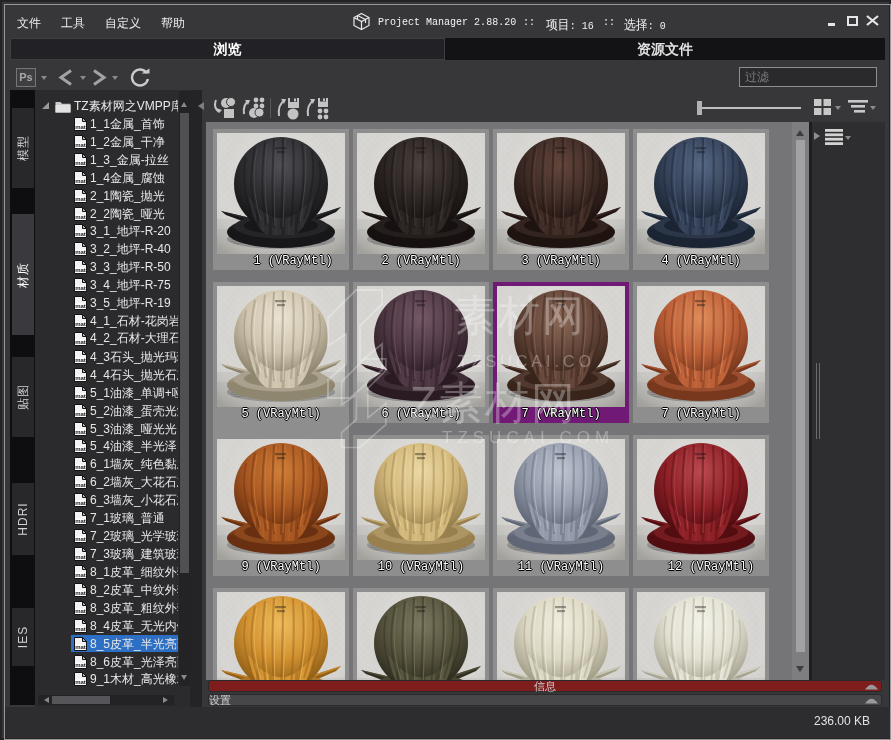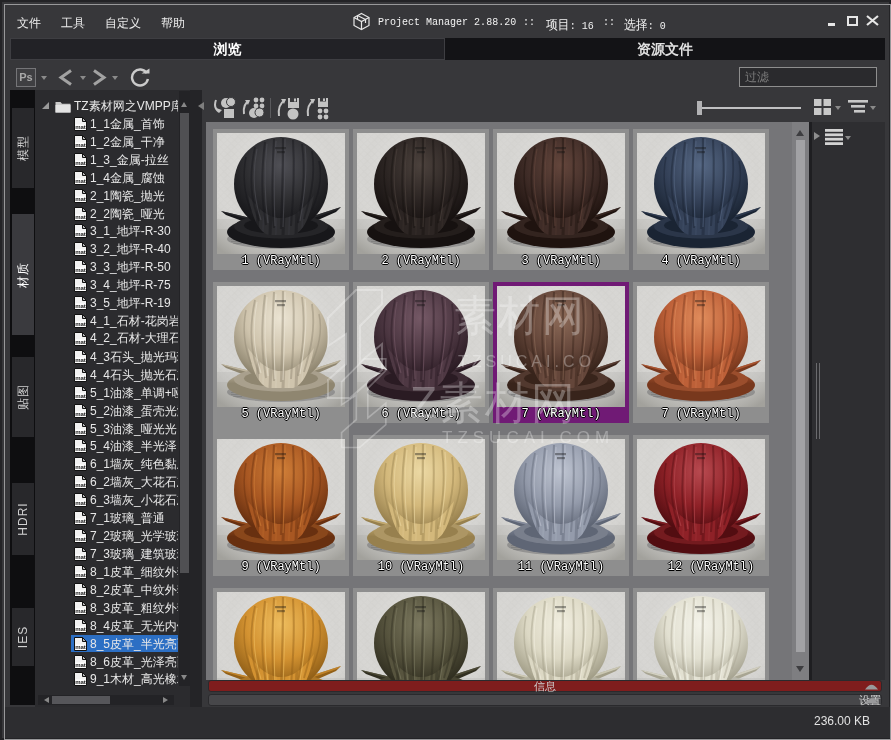--- a/index.html
+++ b/index.html
@@ -121,21 +121,21 @@
             <rect x="2.5" y="8.5" width="10" height="5.5" fill="#ffffff"></rect>
             <text x="7.5" y="13.2" font-size="6" font-family="Liberation Sans" font-weight="bold" fill="#1a1a1a" text-anchor="middle">mat</text>
           </svg></div>
         <div class="trow" style="left:88px;top:204px;">2_2陶瓷_哑光</div>
         <div style="position:absolute;left:71px;top:221px;"><svg width="15" height="16" viewBox="0 0 15 16">
             <path d="M1.5,1.5 h8 l4,4 v9 h-12 z" fill="#f2f2f2" stroke="#111" stroke-width="1"></path>
             <path d="M9.5,1.5 l4,4 h-4 z" fill="#b9b9b9" stroke="#111" stroke-width="1"></path>
             <rect x="2.5" y="8.5" width="10" height="5.5" fill="#ffffff"></rect>
             <text x="7.5" y="13.2" font-size="6" font-family="Liberation Sans" font-weight="bold" fill="#1a1a1a" text-anchor="middle">mat</text>
           </svg></div>
-        <div class="trow" style="left:88px;top:221px;">3_1_地坪-R-30</div>
+        <div class="trow" style="left:88px;top:221px;">3_1_地坪-R-20</div>
         <div style="position:absolute;left:71px;top:239px;"><svg width="15" height="16" viewBox="0 0 15 16">
             <path d="M1.5,1.5 h8 l4,4 v9 h-12 z" fill="#f2f2f2" stroke="#111" stroke-width="1"></path>
             <path d="M9.5,1.5 l4,4 h-4 z" fill="#b9b9b9" stroke="#111" stroke-width="1"></path>
             <rect x="2.5" y="8.5" width="10" height="5.5" fill="#ffffff"></rect>
             <text x="7.5" y="13.2" font-size="6" font-family="Liberation Sans" font-weight="bold" fill="#1a1a1a" text-anchor="middle">mat</text>
           </svg></div>
         <div class="trow" style="left:88px;top:239px;">3_2_地坪-R-40</div>
         <div style="position:absolute;left:71px;top:257px;"><svg width="15" height="16" viewBox="0 0 15 16">
             <path d="M1.5,1.5 h8 l4,4 v9 h-12 z" fill="#f2f2f2" stroke="#111" stroke-width="1"></path>
             <path d="M9.5,1.5 l4,4 h-4 z" fill="#b9b9b9" stroke="#111" stroke-width="1"></path>
@@ -453,21 +453,21 @@
 <path d="M50,11 C47,40 48,68 51,90" stroke="#505056" stroke-width="1.1" fill="none" opacity="0.6"></path>
               <path d="M68,6 C68,38 67,70 66,94" stroke="#505056" stroke-width="1.1" fill="none" opacity="0.6"></path>
               <path d="M88,13 C91,40 87,66 83,88" stroke="#505056" stroke-width="1.1" fill="none" opacity="0.6"></path>
               <path d="M59,8 C57,38 57,70 58,93" stroke="#505056" stroke-width="1.1" fill="none" opacity="0.6"></path>
               <path d="M40,16 C35,42 37,66 44,87" stroke="#505056" stroke-width="1.1" fill="none" opacity="0.6"></path>
 <g fill="#101010" opacity="0.38">
                 <rect x="58" y="14" width="11" height="2.2"></rect>
                 <rect x="60" y="18" width="8" height="2.2"></rect>
               </g>
 </svg></div>
-<div style="position:absolute;left:0;top:125px;width:136px;height:16px;text-align:center;font:12px 'Liberation Mono',monospace;color:#fff;text-shadow:-1px 0 #000,1px 0 #000,0 -1px #000,0 1px #000;">1 (VRayMtl)</div>
+<div style="position:absolute;left:12px;top:125px;width:136px;height:16px;text-align:center;font:12px 'Liberation Mono',monospace;color:#fff;text-shadow:-1px 0 #000,1px 0 #000,0 -1px #000,0 1px #000;">1 (VRayMtl)</div>
 </div>
         <div style="position:absolute;left:351px;top:127px;width:136px;height:141px;background:#8e8e8e;">
 <div style="position:absolute;left:4px;top:4px;width:128px;height:121px;"><svg width="128" height="121" viewBox="0 0 128 121">
 <defs>
 <clipPath id="dc2">
                   <path d="M31,62 C36,90 44,100 52,102 L76,102 C84,100 92,90 97,62 C84,80 74,85 64,85 C54,85 44,80 31,62 Z"></path>
                 </clipPath>
 <radialGradient id="sg2" cx="0.5" cy="0.3" r="0.74">
 <stop offset="0" stop-color="#4c423d"></stop>
                   <stop offset="0.5" stop-color="#2c2523"></stop>
@@ -1590,21 +1590,21 @@
         <rect x="0" y="13.2" width="18" height="2.8"></rect>
       </g>
     </svg>
   <div style="position:absolute;left:843px;top:134px;width:0;height:0;border:3px solid transparent;border-top:4px solid #8a8a8a;"></div>
   <div style="position:absolute;left:814px;top:361px;width:1px;height:76px;background:#6a6a6d;"></div>
   <div style="position:absolute;left:817px;top:361px;width:1px;height:76px;background:#6a6a6d;"></div>
 
   <div style="position:absolute;left:206px;top:678px;width:674px;height:12px;background:#7f1d1d;border:1px solid #2a2a2d;border-radius:3px;color:#d0d0d0;font-size:11px;text-align:center;line-height:11px;">信息<svg style="position:absolute;right:3px;top:3px;" width="13" height="6" viewBox="0 0 13 6">
         <path d="M0,5.5 Q6.5,-4 13,5.5 Z" fill="#99999b"></path>
       </svg></div>
-  <div style="position:absolute;left:206px;top:692px;width:674px;height:12px;background:#47474a;border:1px solid #2a2a2d;border-radius:3px;color:#d0d0d0;font-size:11px;text-align:right;line-height:11px;">设置<svg style="position:absolute;right:3px;top:3px;" width="13" height="6" viewBox="0 0 13 6">
+  <div style="position:absolute;left:206px;top:692px;width:674px;height:12px;background:#47474a;border:1px solid #2a2a2d;border-radius:3px;color:#d0d0d0;font-size:11px;text-align:left;line-height:11px;">设置<svg style="position:absolute;right:3px;top:3px;" width="13" height="6" viewBox="0 0 13 6">
         <path d="M0,5.5 Q6.5,-4 13,5.5 Z" fill="#99999b"></path>
       </svg></div>
 
   <div style="position:absolute;left:3px;top:705px;width:885px;height:31px;background:#2d2d30;"></div>
   <div style="position:absolute;right:19px;top:712px;font-size:12px;color:#e2e2e2;">236.00 KB</div>
   <div style="position:absolute;left:2px;top:2px;width:887px;height:736px;border:1px solid #98989a;pointer-events:none;"></div>
 </div>
 <svg width="0" height="0" style="position:absolute;">
     <defs>
 <pattern id="chk" width="7" height="7" patternUnits="userSpaceOnUse">

